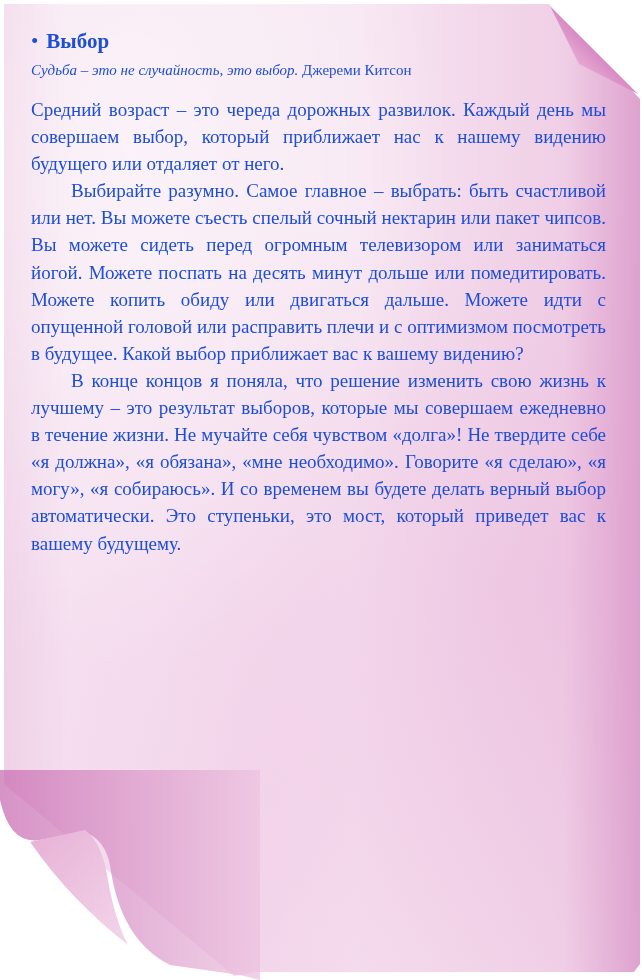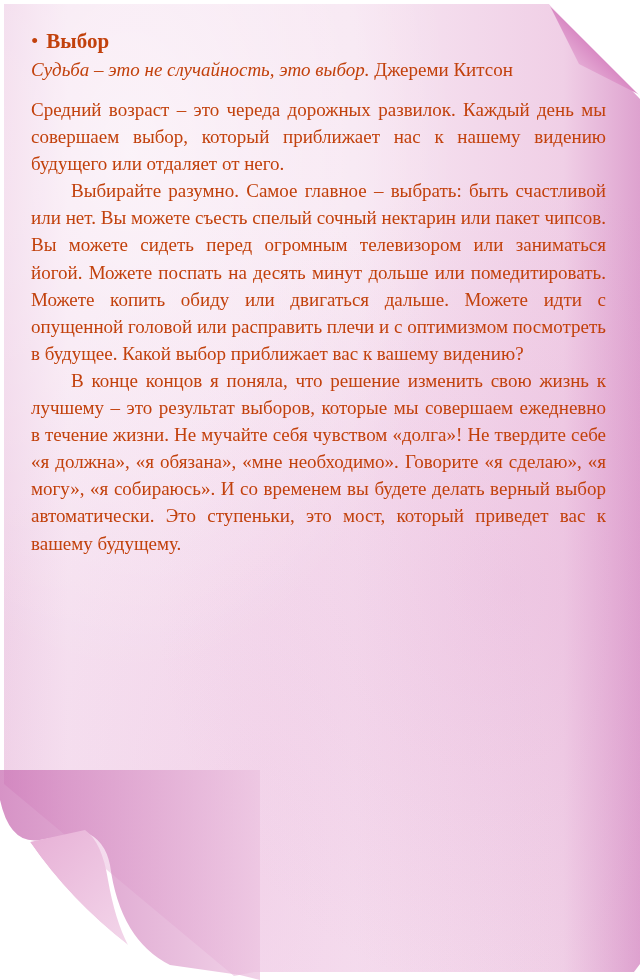--- a/index.html
+++ b/index.html
@@ -15,25 +15,25 @@
   }
   .fold-top {
     position:absolute; left:549px; top:4px; width:91px; height:95px;
     background: linear-gradient(225deg, #ffffff 49%, #d98bc4 50%, #e8b3d9 70%, #f2d2ea 100%);
     clip-path: polygon(0 0, 91px 91px, 30px 60px);
   }
   .curl-bottom {
     position:absolute; left:0; top:770px; width:260px; height:210px;
   }
   .content {
-    position:absolute; left:31px; top:26px; width:575px; color:#c2410c;
+    position:absolute; left:31px; top:26px; width:575px; color:#1d4ed8;
   }
   .heading { font-size:21px; font-weight:bold; line-height:30px; margin:0; }
   .heading .bullet { font-weight:normal; margin-right:8px; }
-  .quote { font-size:19px; line-height:28px; margin:0 0 12px 0; }
+  .quote { font-size:15px; line-height:28px; margin:0 0 12px 0; }
   .quote em { font-style:italic; }
   .para { font-size:19px; line-height:27.1px; margin:0; text-align:justify; hyphens:manual; }
   .para.indent { text-indent:40px; }
 </style>
 </head>
 <body>
 
 <div class="paper"></div>
 <div class="fold-top"></div>
 <svg class="curl-bottom" viewBox="0 0 260 210" width="260" height="210">

